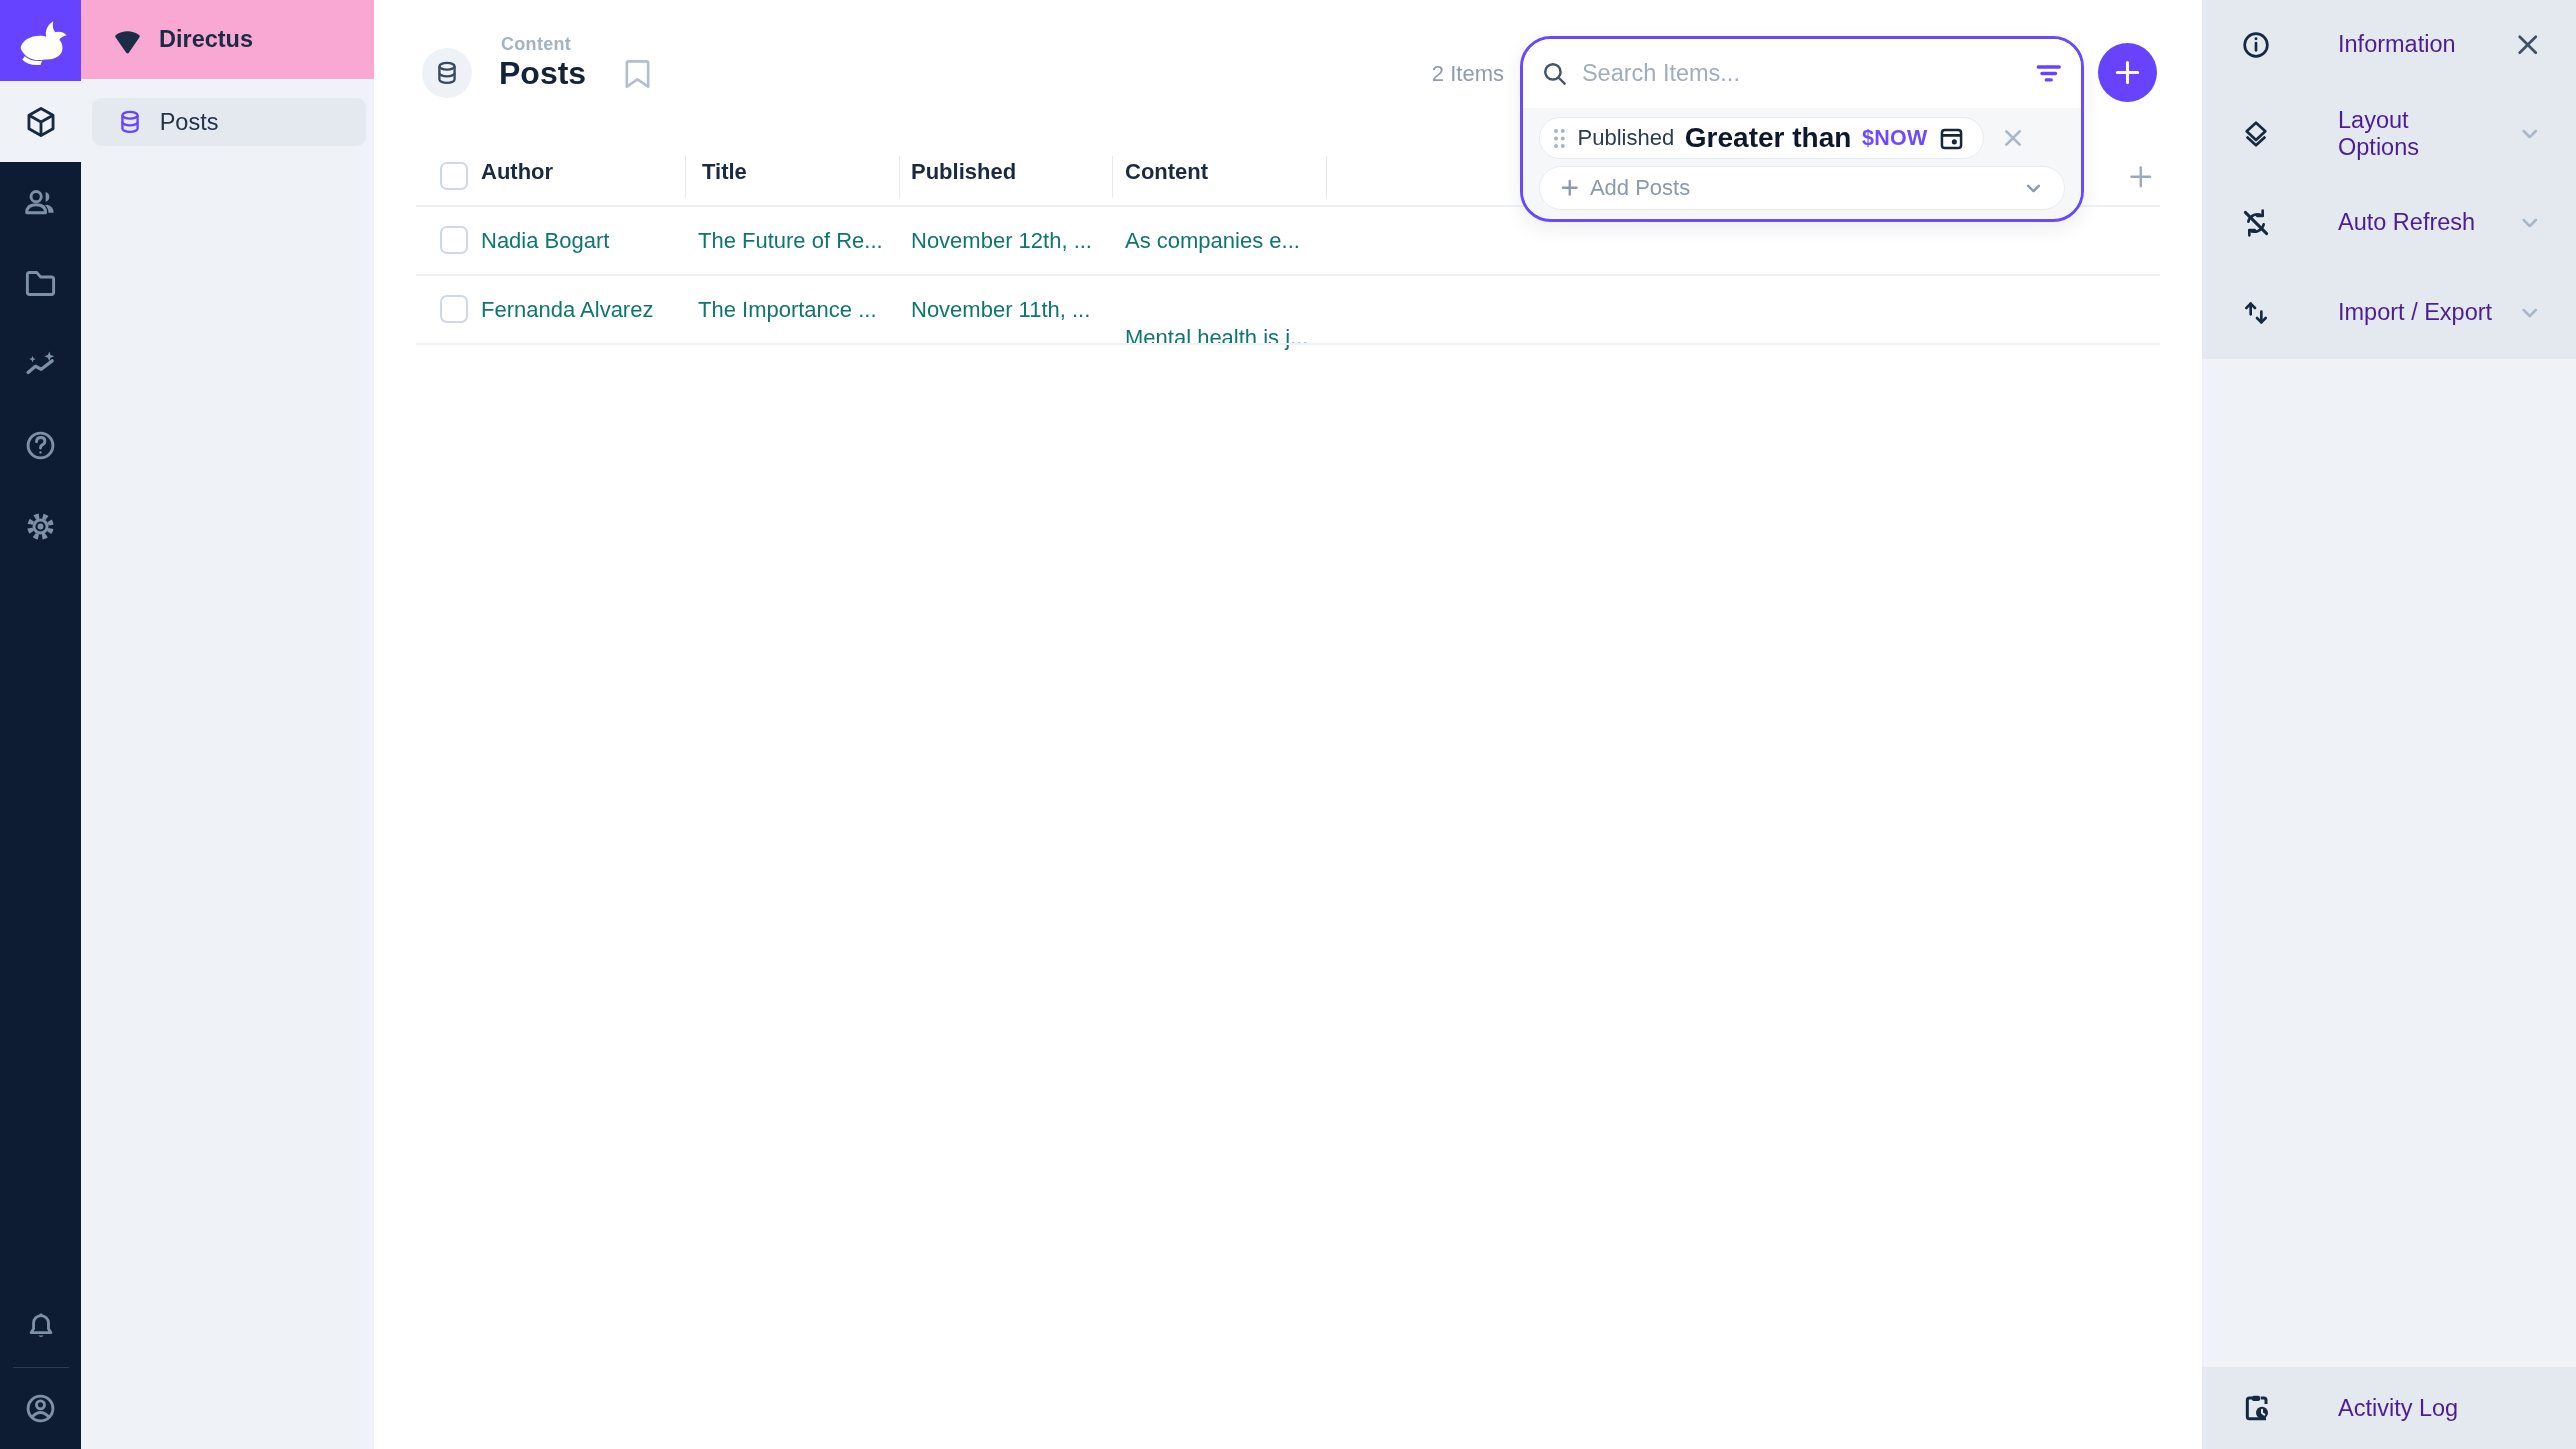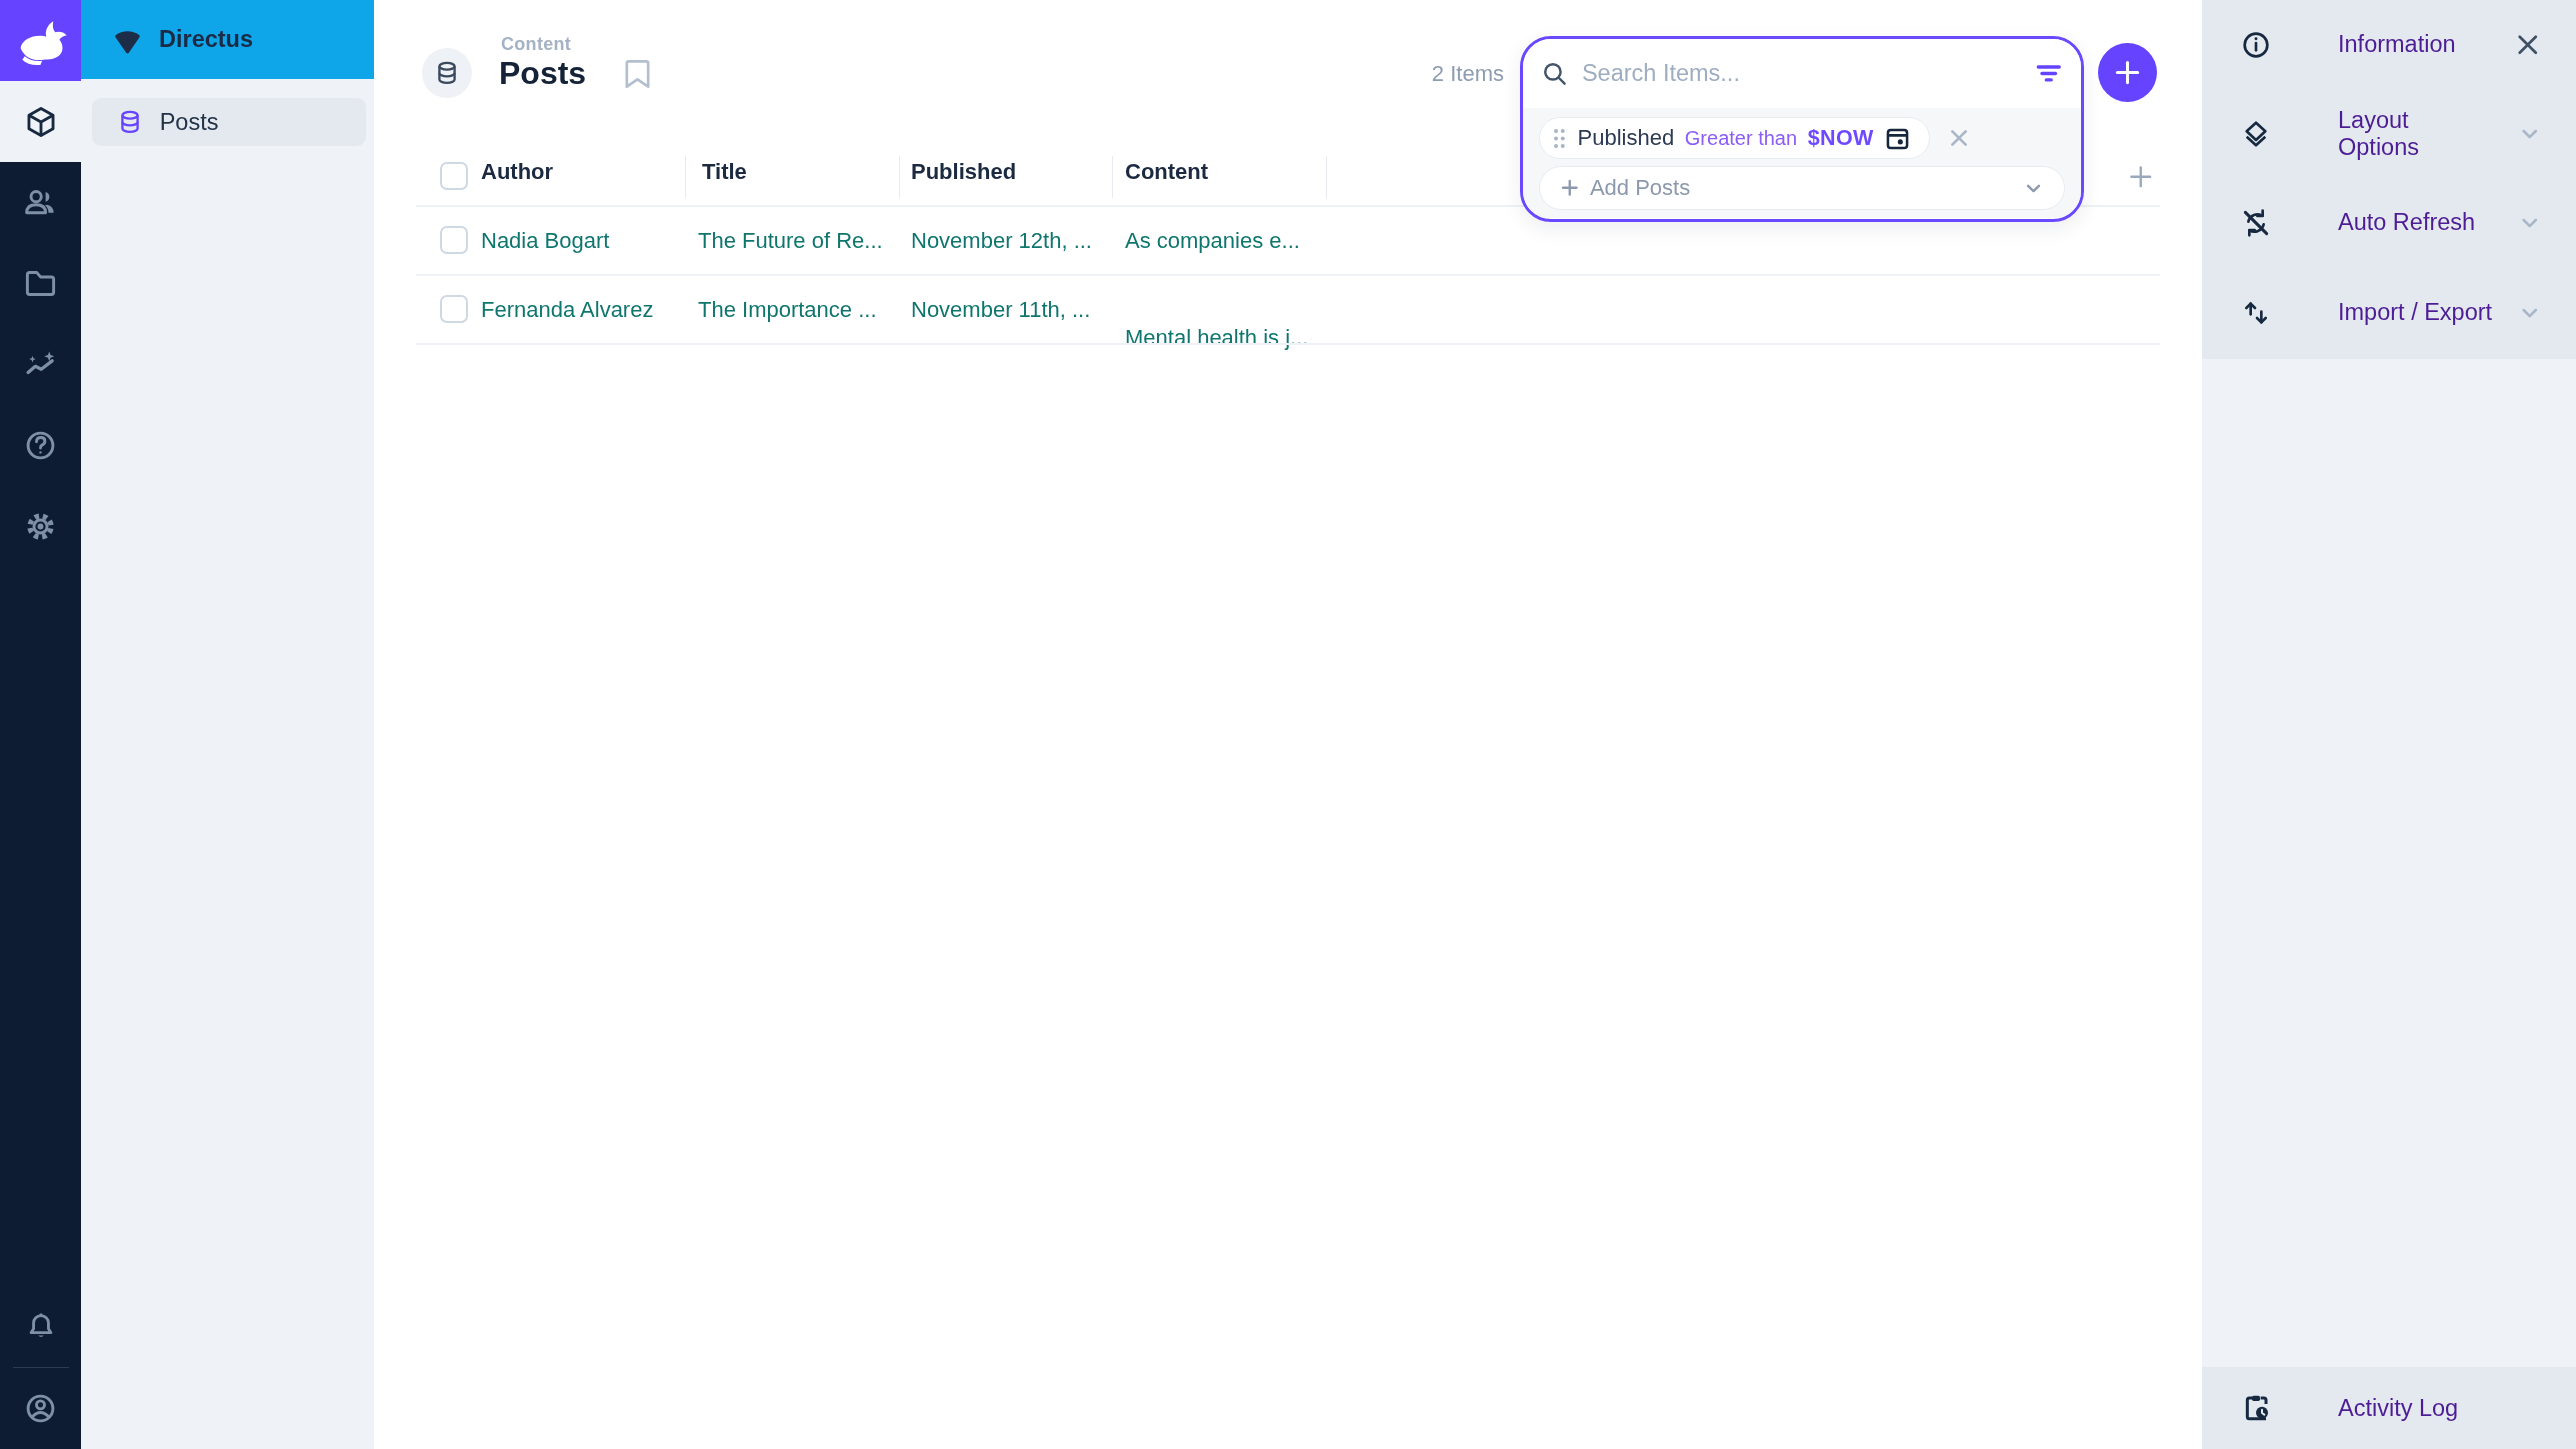--- a/index.html
+++ b/index.html
@@ -11,21 +11,21 @@
   .module-bar { position:absolute; left:0; top:0; width:81px; height:1449px;
     background:#0e1c33; display:flex; flex-direction:column; align-items:center; z-index:5; }
   .logo-tile { width:81px; height:81px; background:#6644ff; display:flex; align-items:center; justify-content:center; }
   .mod-btn { width:81px; height:81px; display:flex; align-items:center; justify-content:center; color:#7e90a6; }
   .mod-btn.active { background:#eff2f6; color:#172940; }
   .mod-spacer { flex:1; }
   .mod-divider { width:56px; height:1.3px; background:#2d3b52; margin:0 auto; }
 
   
   .nav-sidebar { position:absolute; left:81px; top:0; width:294px; height:1449px; background:#eff2f6; }
-  .project-bar { height:79px; background:#0ea5e9; display:flex; align-items:center; padding-left:31px; gap:16px; }
+  .project-bar { height:79px; background:#f9a8d4; display:flex; align-items:center; padding-left:31px; gap:16px; }
   .project-name { font-size:23.5px; font-weight:600; color:#1b2b45; }
   .nav-item { position:absolute; left:10.7px; top:98px; width:274px; height:48px; background:#e4e9f0;
     border-radius:9.4px; display:flex; align-items:center; padding-left:24px; gap:16px; }
   .nav-item-label { font-size:23.5px; font-weight:500; color:#223247; }
 
   
   .main { position:absolute; left:374px; top:0; width:1827px; height:1449px; background:#ffffff; }
   .collection-circle { position:absolute; left:48px; top:48px; width:50px; height:50px; border-radius:50%;
     background:#eef1f5; display:flex; align-items:center; justify-content:center; color:#3a4a5e; }
   .breadcrumb { position:absolute; left:127px; top:34px; font-size:18px; font-weight:600; color:#a3b2c4; letter-spacing:0.3px; }
@@ -39,21 +39,21 @@
     box-shadow:0 6.7px 20px rgba(23,41,64,.08); }
   .search-row { height:69px; display:flex; align-items:center; padding:0 17.4px; gap:12px; background:#fff; }
   .search-input { flex:1; border:none; outline:none; background:transparent; font-family:"Liberation Sans",sans-serif;
     font-size:23.5px; color:#44556b; }
   .search-input::placeholder { color:#9fadc0; }
   .filter-zone { height:110px; background:#f5f7f9; padding:9.4px 16px 0 16px; }
   .filter-chip-row { display:flex; align-items:center; gap:17.4px; }
   .filter-chip { display:inline-flex; align-items:center; gap:10.7px; height:42px; background:#fff;
     border:1.3px solid #e7ebf0; border-radius:21px; padding:0 17.4px 0 12px; }
   .chip-field { font-size:22px; color:#2b3a52; }
-  .chip-operator { font-size:20px; font-weight:400; color:#8b5cf6; }
+  .chip-operator { font-size:28px; font-weight:700; color:#0f172a; }
   .chip-value { font-size:21.5px; font-weight:700; color:#6e49ff; letter-spacing:0.3px; }
   .add-filter-pill { margin-top:6.7px; height:44px; background:#fff; border:1.3px solid #e7ebf0; border-radius:22px;
     display:flex; align-items:center; padding:0 19px; gap:9.4px; color:#8c99ad; }
   .add-filter-label { font-size:22px; color:#8c99ad; flex:1; }
   .add-btn { position:absolute; left:1724px; top:43px; width:59px; height:59px; border-radius:50%;
     background:#6644ff; display:flex; align-items:center; justify-content:center; z-index:21; }
 
   
   .thead-cell { position:absolute; top:159px; font-size:22px; font-weight:600; color:#1b2a40; }
   .tcell { position:absolute; font-size:22px; color:#0f766e; }

